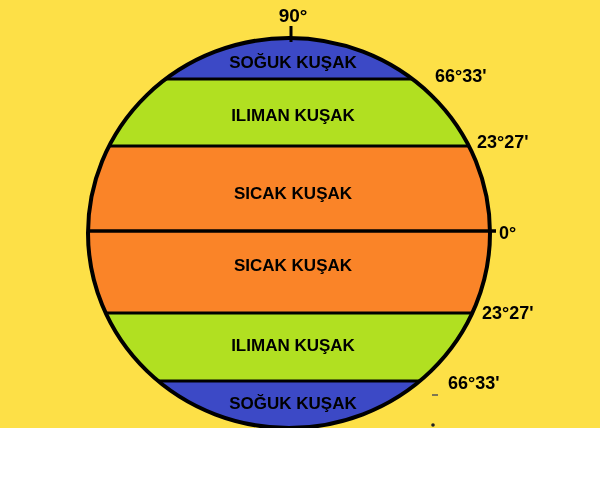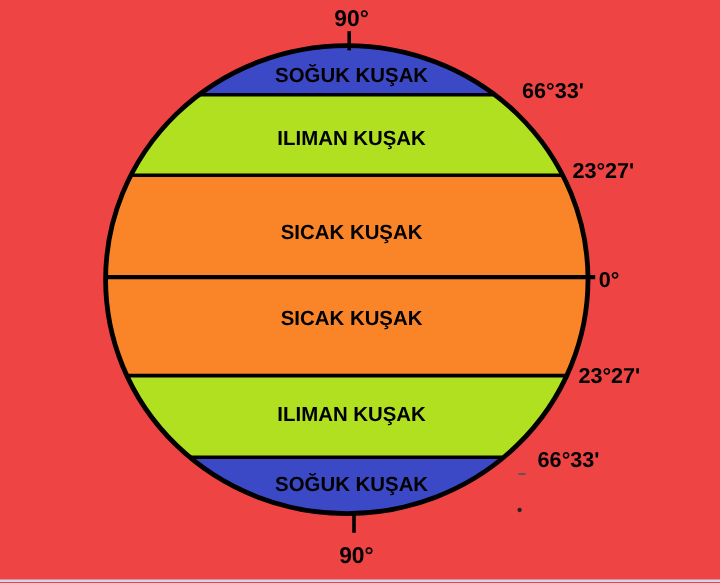--- a/index.html
+++ b/index.html
@@ -3,22 +3,22 @@
 <meta charset="utf-8">
 <style>
   html, body {
     margin: 0;
     padding: 0;
     background: #ffffff;
   }
   #canvas {
     position: relative;
     width: 600px;
-    height: 486px;
-    background: #ef4444;
+    height: 428px;
+    background: #fde047;
     overflow: hidden;
     font-family: "Liberation Sans", sans-serif;
   }
   svg text {
     font-family: "Liberation Sans", sans-serif;
     font-weight: bold;
     fill: #000000;
   }
   .zone-label { font-size: 17px; }
   .lat-label  { font-size: 18px; }

